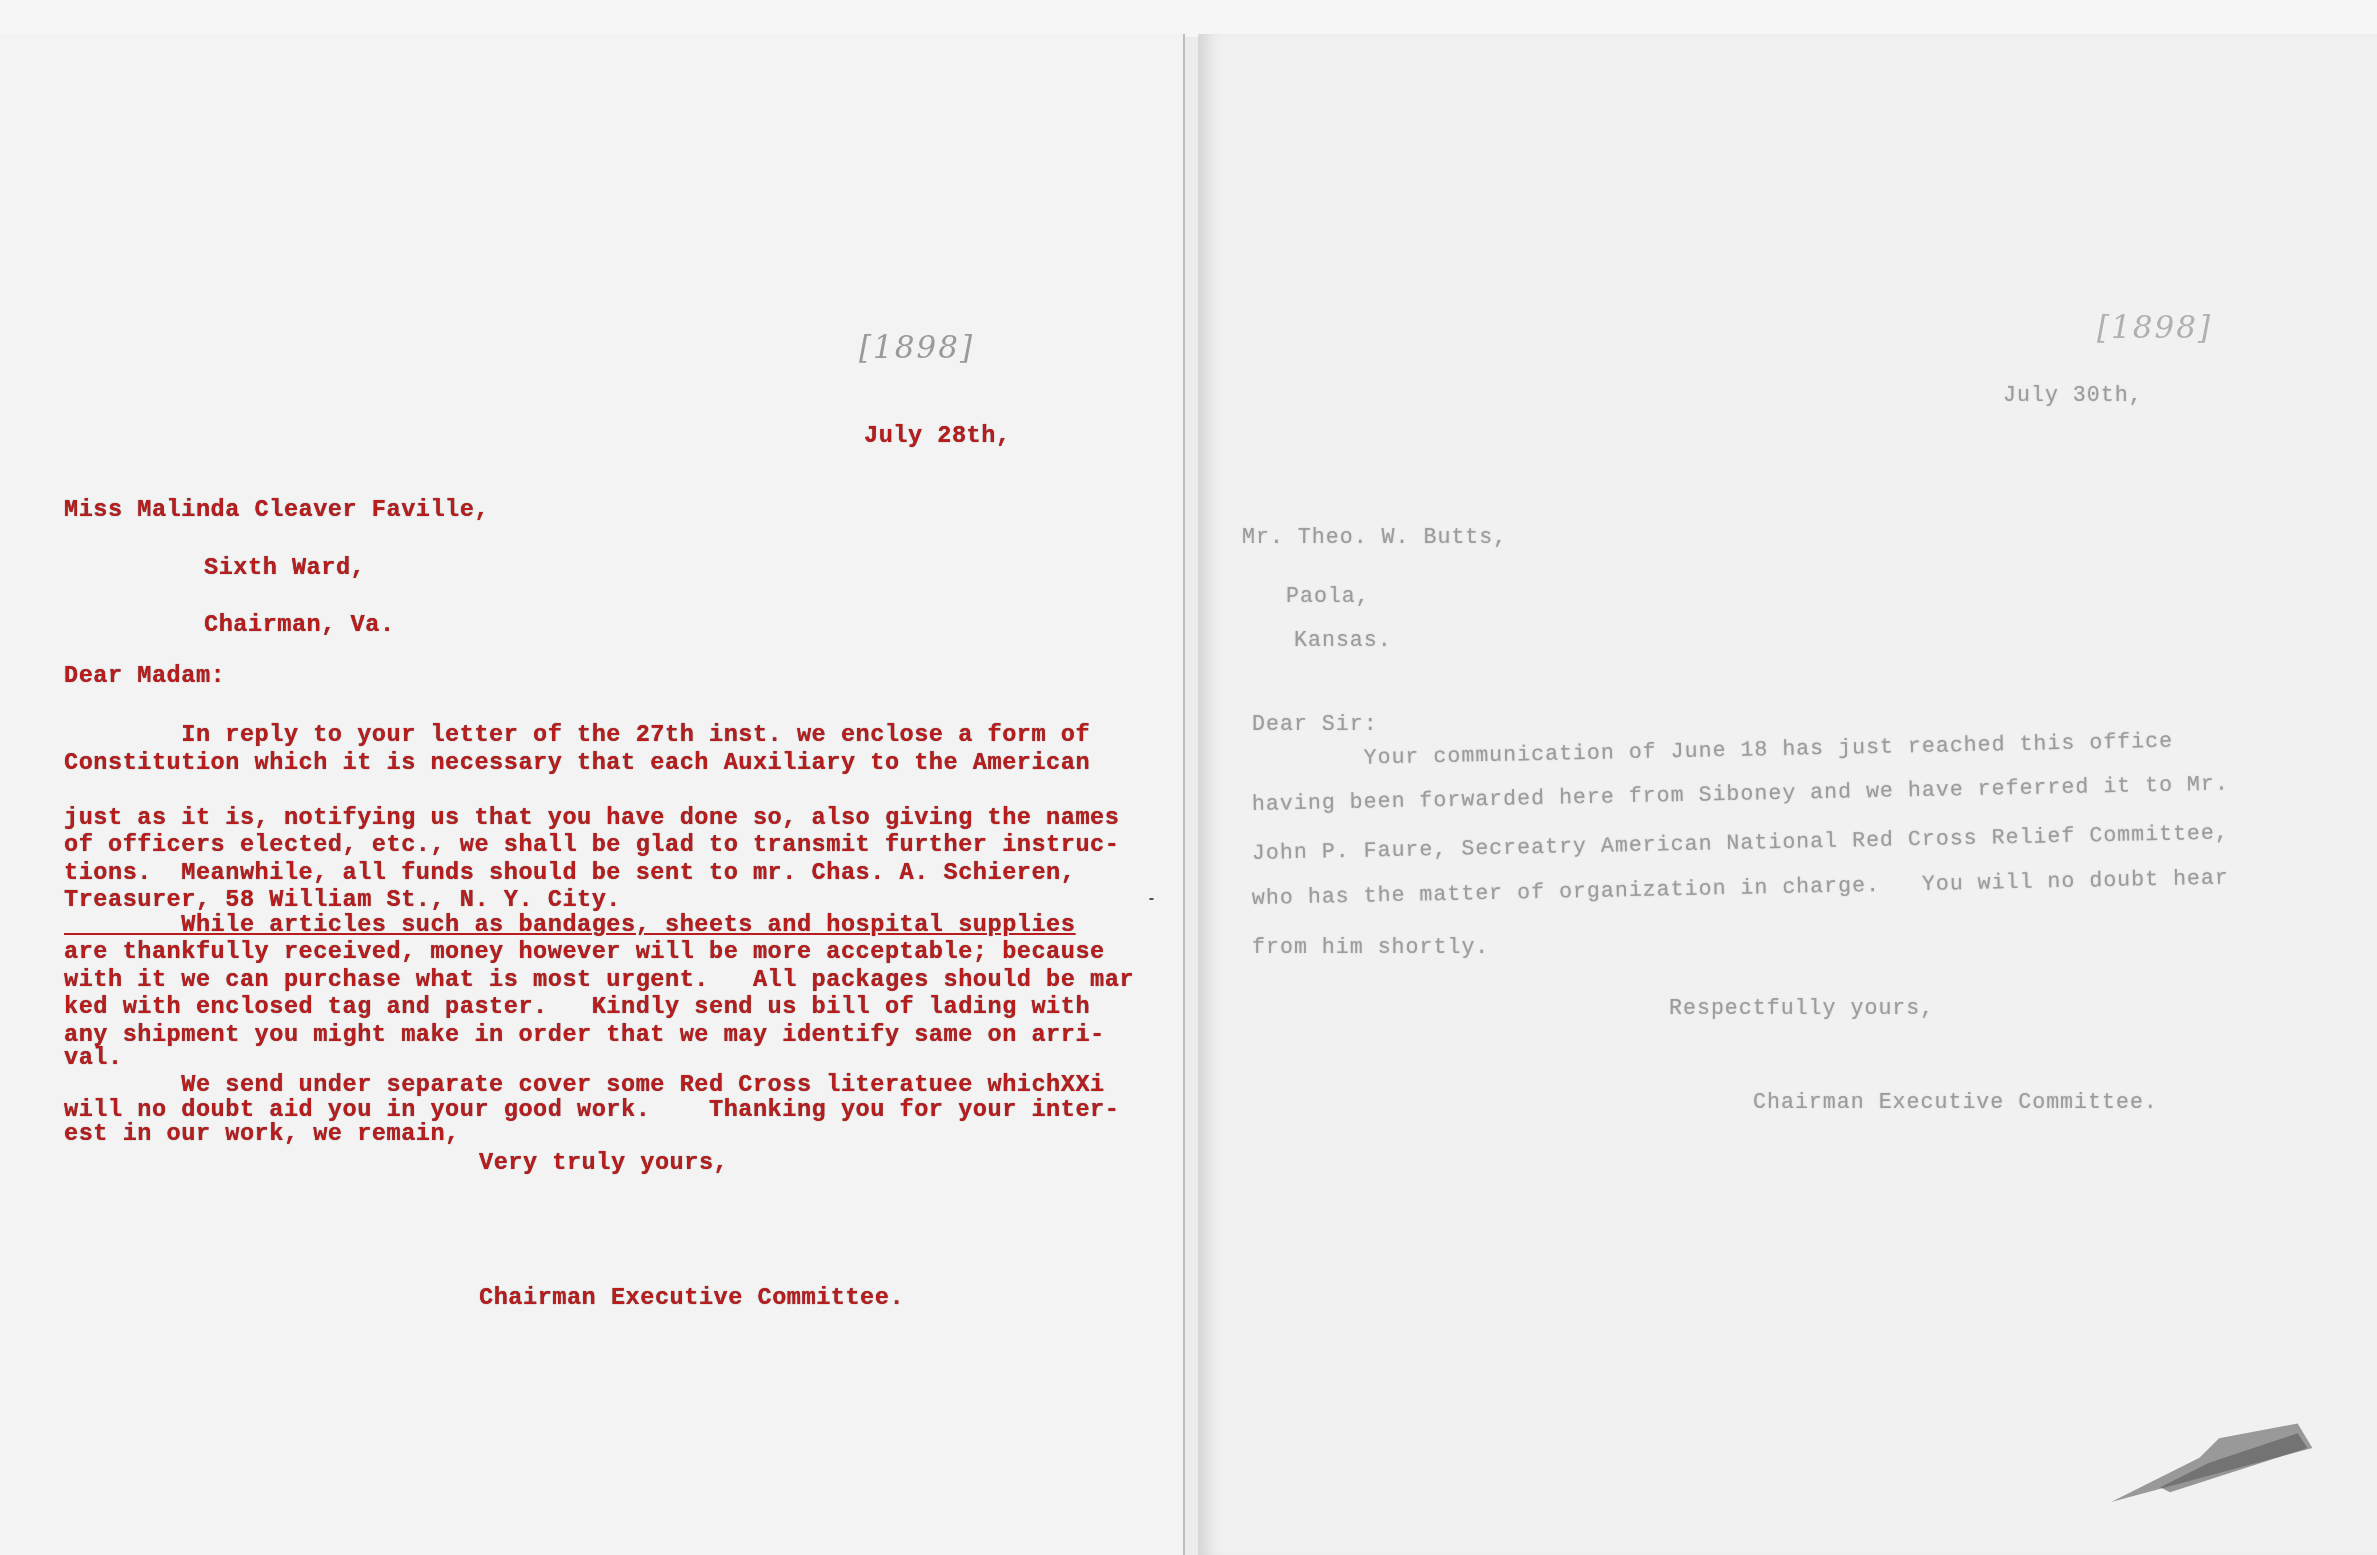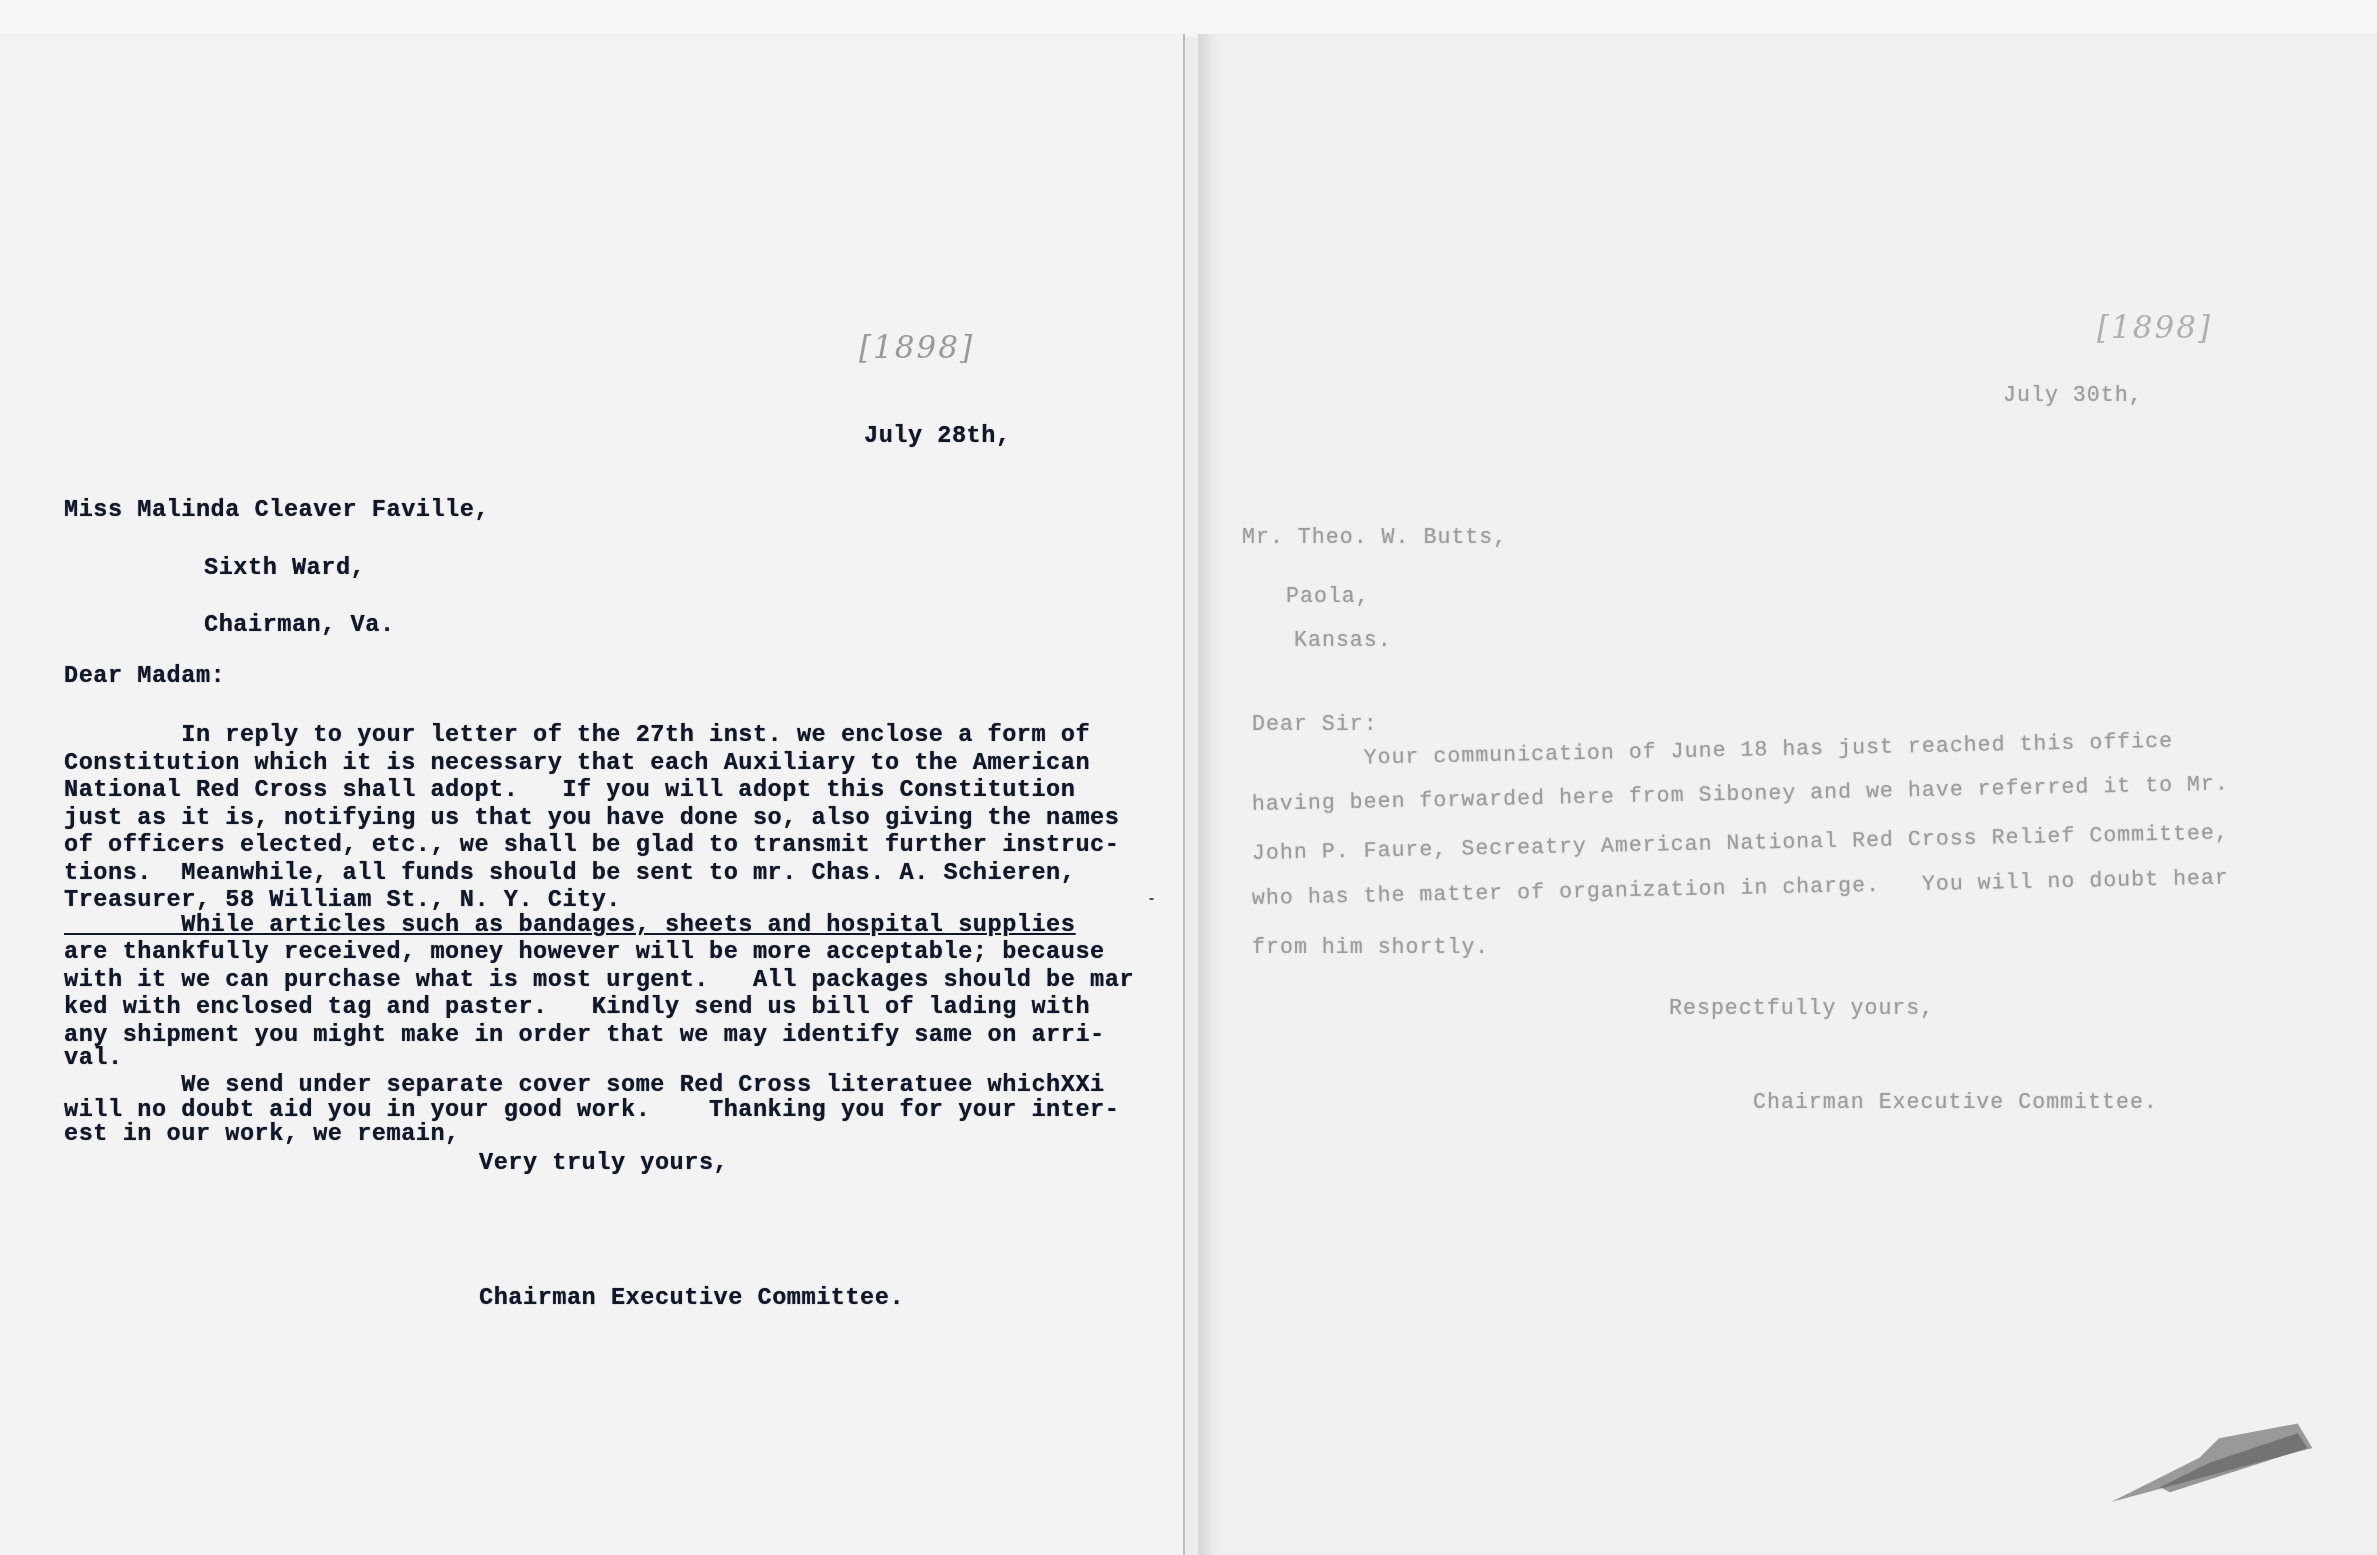--- a/index.html
+++ b/index.html
@@ -13,21 +13,21 @@
     background:#f3f3f3;
   }
   #page-left { left:0; width:1183px; border-right:2px solid #bdbdbd; }
   #page-right { left:1198px; width:1179px; background:#f1f1f1;
     box-shadow: inset 19.6px 0 14.7px -9.8px #d4d4d4; }
   .top-strip { position:absolute; left:0; top:0; width:2377px; height:37px; background:#f6f6f6; }
 
   .pencil { position:absolute; font-family:"DejaVu Serif",serif; font-style:italic; color:#9a9a9a; font-size:31px; letter-spacing:2px; }
 
   .tw { position:absolute; white-space:pre; }
-  .left .tw { color:#0f172a; font-weight:bold; font-size:23.6px; letter-spacing:0.5px; text-shadow:0 0 1px #444; }
+  .left .tw { color:#b91c1c; font-weight:bold; font-size:23.6px; letter-spacing:0.5px; text-shadow:0 0 1px #444; }
   .right .tw { color:#9c9c9c; font-size:21.6px; letter-spacing:1px; text-shadow:0 0 1.5px #bbb; }
 
   .body-line { line-height:27.5px; }
   .right .body-line { line-height:49px; }
 
   .corner-tab {
     position:absolute; left:2111px; top:1394px; width:226px; height:108px;
   }
   .speck { position:absolute; width:3.9px; height:3.9px; border-radius:50%; background:#444; }
 </style>
@@ -39,21 +39,20 @@
 <div class="page left" id="page-left">
   <div class="pencil" style="left:859px; top:295px;">[1898]</div>
   <div class="tw" style="left:864px; top:388px;">July 28th,</div>
   <div class="tw" style="left:64px; top:462px;">Miss Malinda Cleaver Faville,</div>
   <div class="tw" style="left:204px; top:520px;">Sixth Ward,</div>
   <div class="tw" style="left:204px; top:577px;">Chairman, Va.</div>
   <div class="tw" style="left:64px; top:628px;">Dear Madam:</div>
 
   <div class="tw body-line" style="left:64px; top:687px;">        In reply to your letter of the 27th inst. we enclose a form of</div>
   <div class="tw body-line" style="left:64px; top:715px;">Constitution which it is necessary that each Auxiliary to the American</div>
-  <div class="tw body-line" style="left:64px; top:742px;">National Red Cross shall adopt.   If you will adopt this Constitution</div>
   <div class="tw body-line" style="left:64px; top:770px;">just as it is, notifying us that you have done so, also giving the names</div>
   <div class="tw body-line" style="left:64px; top:797px;">of officers elected, etc., we shall be glad to transmit further instruc-</div>
   <div class="tw body-line" style="left:64px; top:825px;">tions.  Meanwhile, all funds should be sent to mr. Chas. A. Schieren,</div>
   <div class="tw body-line" style="left:64px; top:852px;">Treasurer, 58 William St., N. Y. City.</div>
   <div class="tw body-line" style="left:64px; top:877px;text-decoration:underline;">        While articles such as bandages, sheets and hospital supplies</div>
   <div class="tw body-line" style="left:64px; top:904px;">are thankfully received, money however will be more acceptable; because</div>
   <div class="tw body-line" style="left:64px; top:932px;">with it we can purchase what is most urgent.   All packages should be mar</div>
   <div class="tw body-line" style="left:64px; top:959px;">ked with enclosed tag and paster.   Kindly send us bill of lading with</div>
   <div class="tw body-line" style="left:64px; top:987px;">any shipment you might make in order that we may identify same on arri-</div>
   <div class="tw body-line" style="left:64px; top:1010px;">val.</div>

